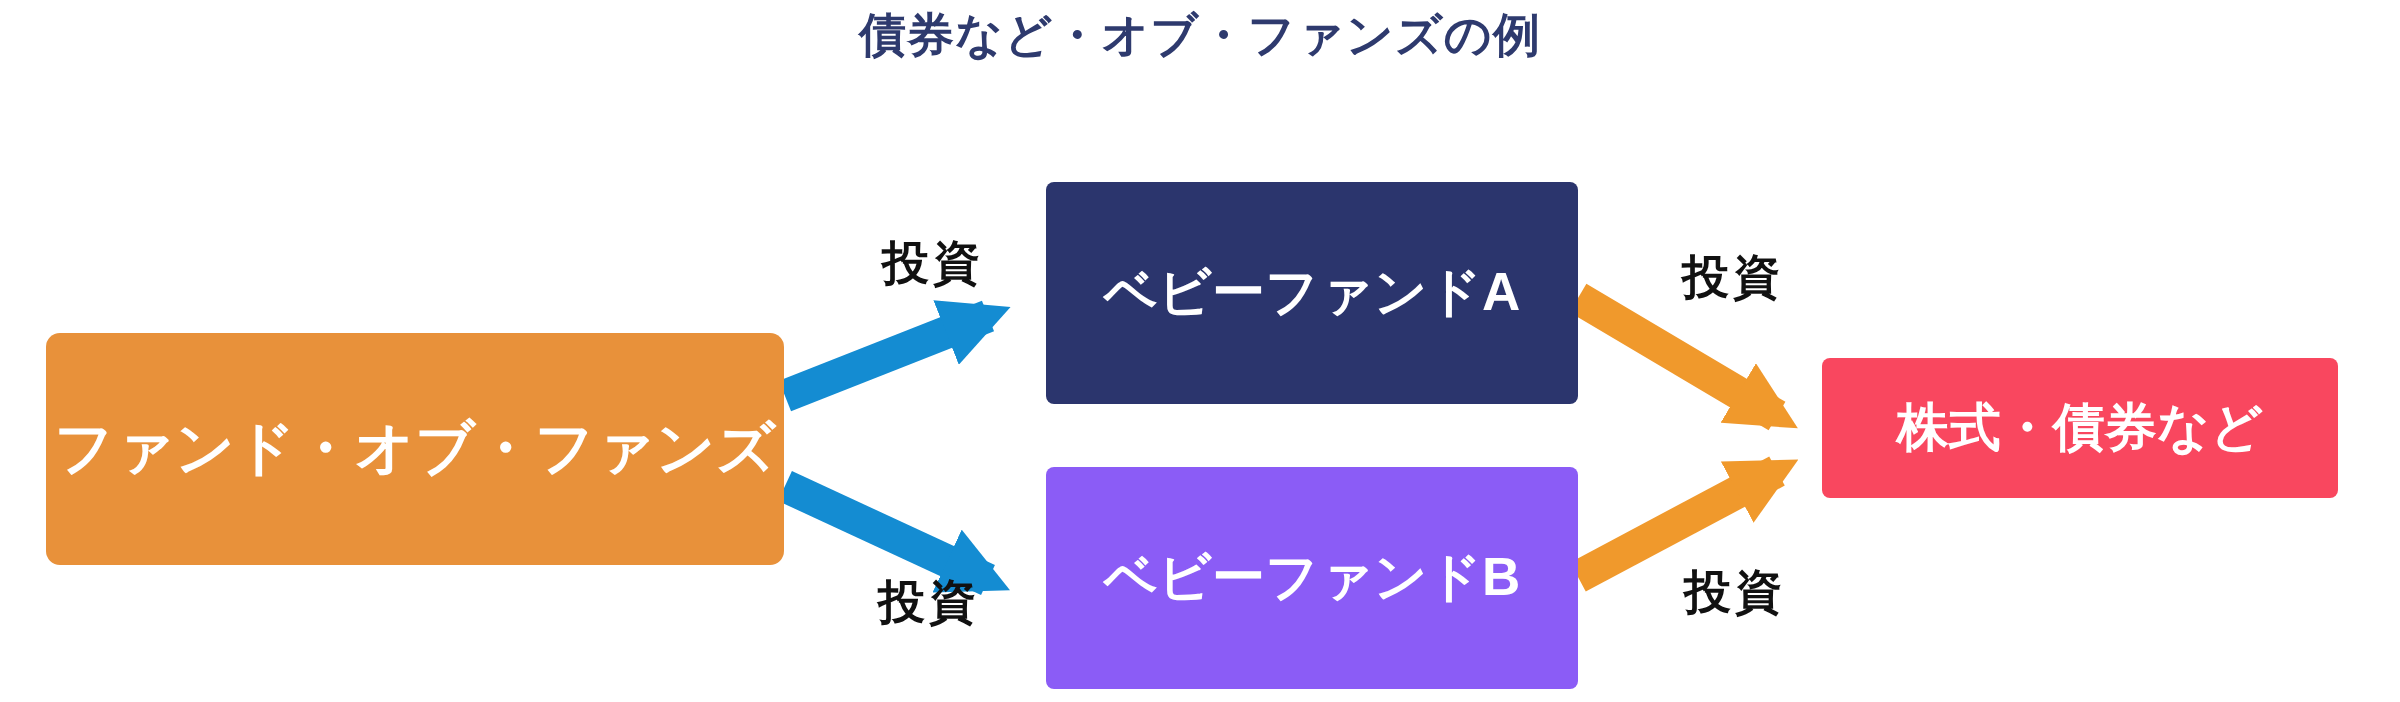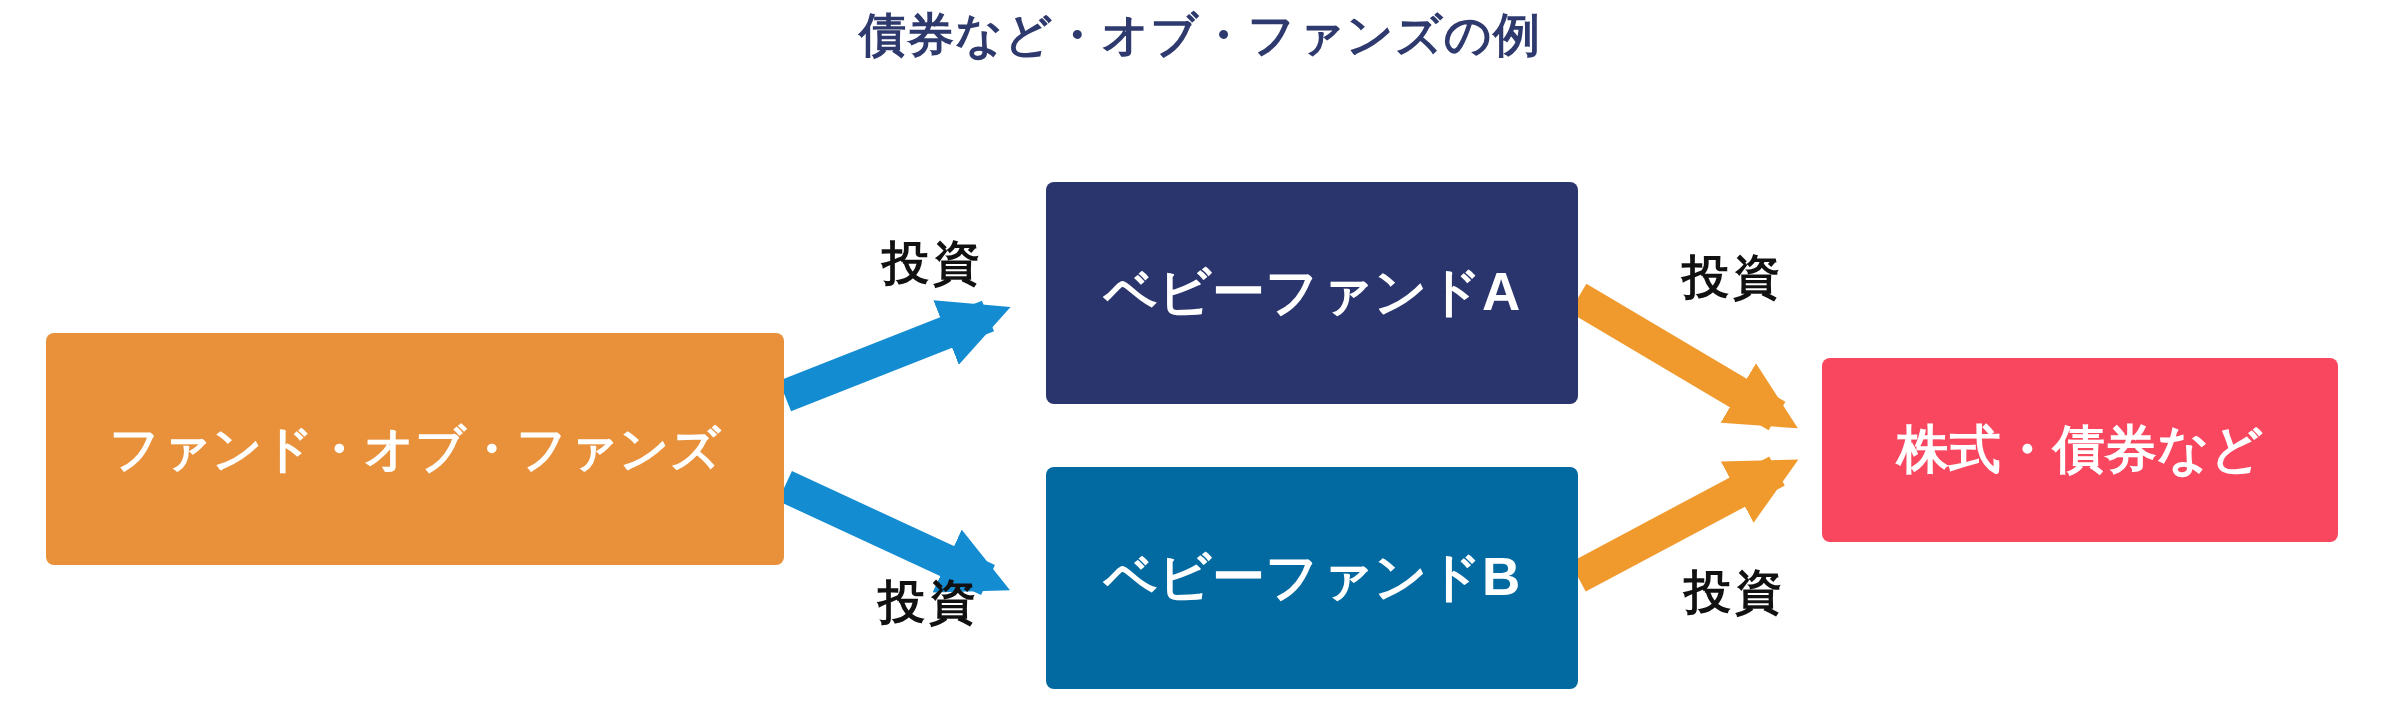--- a/index.html
+++ b/index.html
@@ -24,24 +24,24 @@
   .box {
     position: absolute;
     display: flex;
     align-items: center;
     justify-content: center;
     border-radius: 8px;
     font-weight: 700;
     text-align: center;
     white-space: nowrap;
   }
-  .box-fof    { left: 46px;   top: 333px; width: 738px; height: 232px; font-size: 50px; border-radius: 8px; }
+  .box-fof    { left: 46px;   top: 333px; width: 738px; height: 232px; font-size: 59px; border-radius: 14px; }
   .box-baby-a { left: 1046px; top: 182px; width: 532px; height: 222px; font-size: 53px; }
   .box-baby-b { left: 1046px; top: 467px; width: 532px; height: 222px; font-size: 53px; }
-  .box-assets { left: 1822px; top: 358px; width: 516px; height: 184px; font-size: 52px; }
+  .box-assets { left: 1822px; top: 358px; width: 516px; height: 140px; font-size: 52px; }
   .arrows {
     position: absolute;
     left: 0; top: 0;
     width: 2400px;
     height: 702px;
     pointer-events: none;
   }
   .arrow { fill: none; stroke-width: 33; stroke-linecap: butt; }
   .edge-label {
     position: absolute;
@@ -80,21 +80,21 @@
   </svg>
 
   <div class="box box-fof" style="background-color: rgb(232, 145, 58); color: rgb(255, 255, 255);">
     <span>ファンド・オブ・ファンズ</span>
   </div>
 
   <div class="box box-baby-a" style="background-color: rgb(43, 53, 109); color: rgb(255, 255, 255);">
     <span>ベビーファンドA</span>
   </div>
 
-  <div class="box box-baby-b" style="background-color: #0369a1; color: rgb(255, 255, 255);">
+  <div class="box box-baby-b" style="background-color: #8b5cf6; color: rgb(255, 255, 255);">
     <span>ベビーファンドB</span>
   </div>
 
   <div class="box box-assets" style="background-color: rgb(249, 71, 95); color: rgb(255, 255, 255);">
     <span>株式・債券など</span>
   </div>
 
   <div class="edge-label label-fof-a" style="color: rgb(17, 17, 17);">投資</div>
 
   <div class="edge-label label-fof-b" style="color: rgb(17, 17, 17);">投資</div>

